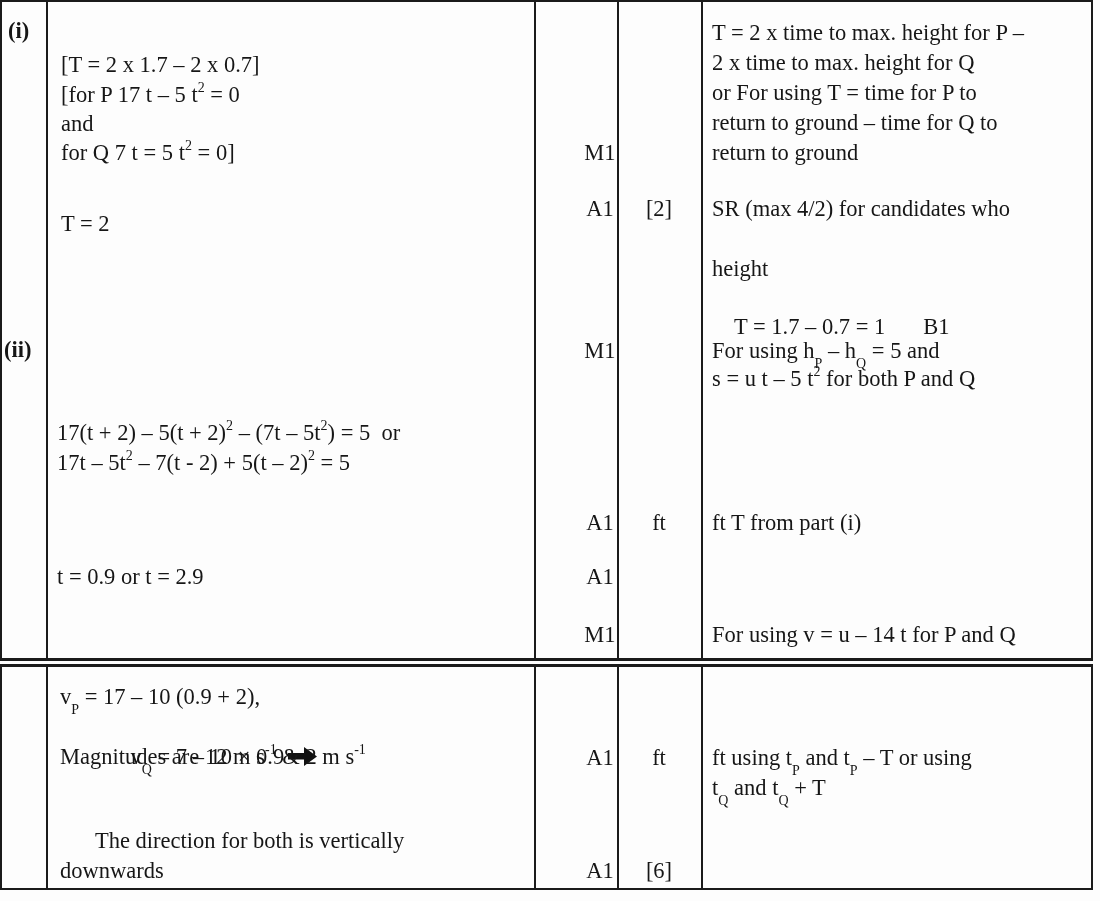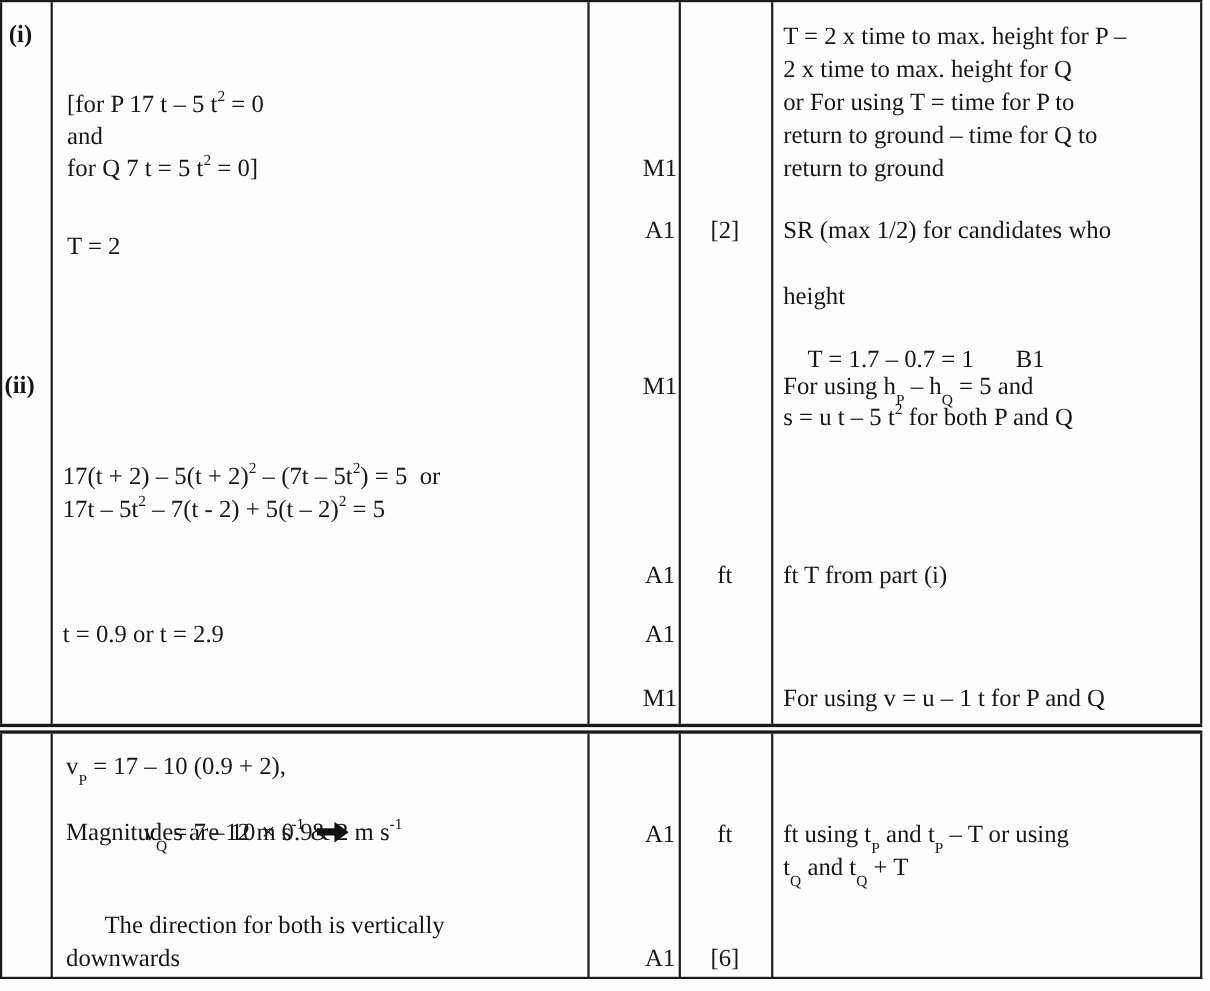--- a/index.html
+++ b/index.html
@@ -44,20 +44,21 @@
   <div class="vline" style="left:46px;top:667px;height:223px;"></div>
   <div class="vline" style="left:534px;top:667px;height:223px;"></div>
   <div class="vline" style="left:617px;top:667px;height:223px;"></div>
   <div class="vline" style="left:701px;top:667px;height:223px;"></div>
   <div class="vline" style="left:1091px;top:667px;height:223px;"></div>
   <div class="hline" style="left:0;top:888px;width:1093px;"></div>
 
   <div class="t bold" style="left:8px;top:16px;">(i)</div>
   <div class="t bold" style="left:4px;top:335px;">(ii)</div>
 
+  <div class="t" style="left:61px;top:50px;">[T = 2 x 1.7 – 2 x 0.7]</div>
   <div class="t" style="left:61px;top:80px;text-align:center;">[for P 17 t – 5 t<sup>2</sup> = 0</div>
   <div class="t" style="left:61px;top:109px;">and</div>
   <div class="t" style="left:61px;top:138px;">for Q 7 t = 5 t<sup>2</sup> = 0]</div>
   <div class="t" style="left:61px;top:209px;">T = 2</div>
 
   <div class="t" style="left:57px;top:418px;">17(t + 2) – 5(t + 2)<sup>2</sup> – (7t – 5t<sup>2</sup>) = 5  or</div>
   <div class="t" style="left:57px;top:448px;">17t – 5t<sup>2</sup> – 7(t - 2) + 5(t – 2)<sup>2</sup> = 5</div>
   <div class="t" style="left:57px;top:562px;">t = 0.9 or t = 2.9</div>
 
   <div class="t" style="left:60px;top:682px;">v<sub>P</sub> = 17 – 10 (0.9 + 2),</div>
@@ -83,27 +84,27 @@
   <div class="t total" style="top:508px;">ft</div>
   <div class="t total" style="top:743px;">ft</div>
   <div class="t total" style="top:856px;">[6]</div>
 
   <div class="t cmt" style="top:18px;">T = 2 x time to max. height for P –</div>
   <div class="t cmt" style="top:48px;">2 x time to max. height for Q</div>
   <div class="t cmt" style="top:78px;">or For using T = time for P to</div>
   <div class="t cmt" style="top:108px;">return to ground – time for Q to</div>
   <div class="t cmt" style="top:138px;">return to ground</div>
 
-  <div class="t cmt" style="top:194px;">SR (max 1/2) for candidates who</div>
+  <div class="t cmt" style="top:194px;">SR (max 4/2) for candidates who</div>
   <div class="t cmt" style="top:254px;">height</div>
   <div class="t cmt" style="top:282px;">
     <span>T = 1.7 – 0.7 = 1</span><span class="sr-mark">B1</span>
   </div>
 
   <div class="t cmt" style="top:336px;">For using h<sub>P</sub> – h<sub>Q</sub> = 5 and</div>
   <div class="t cmt" style="top:364px;">s = u t – 5 t<sup>2</sup> for both P and Q</div>
   <div class="t cmt" style="top:508px;">ft T from part (i)</div>
-  <div class="t cmt" style="top:620px;">For using v = u – 1 t for P and Q</div>
+  <div class="t cmt" style="top:620px;">For using v = u – 14 t for P and Q</div>
 
   <div class="t cmt" style="top:743px;">ft using t<sub>P</sub> and t<sub>P</sub> – T or using</div>
   <div class="t cmt" style="top:773px;">t<sub>Q</sub> and t<sub>Q</sub> + T</div>
 
 </div>
 
 </body></html>

